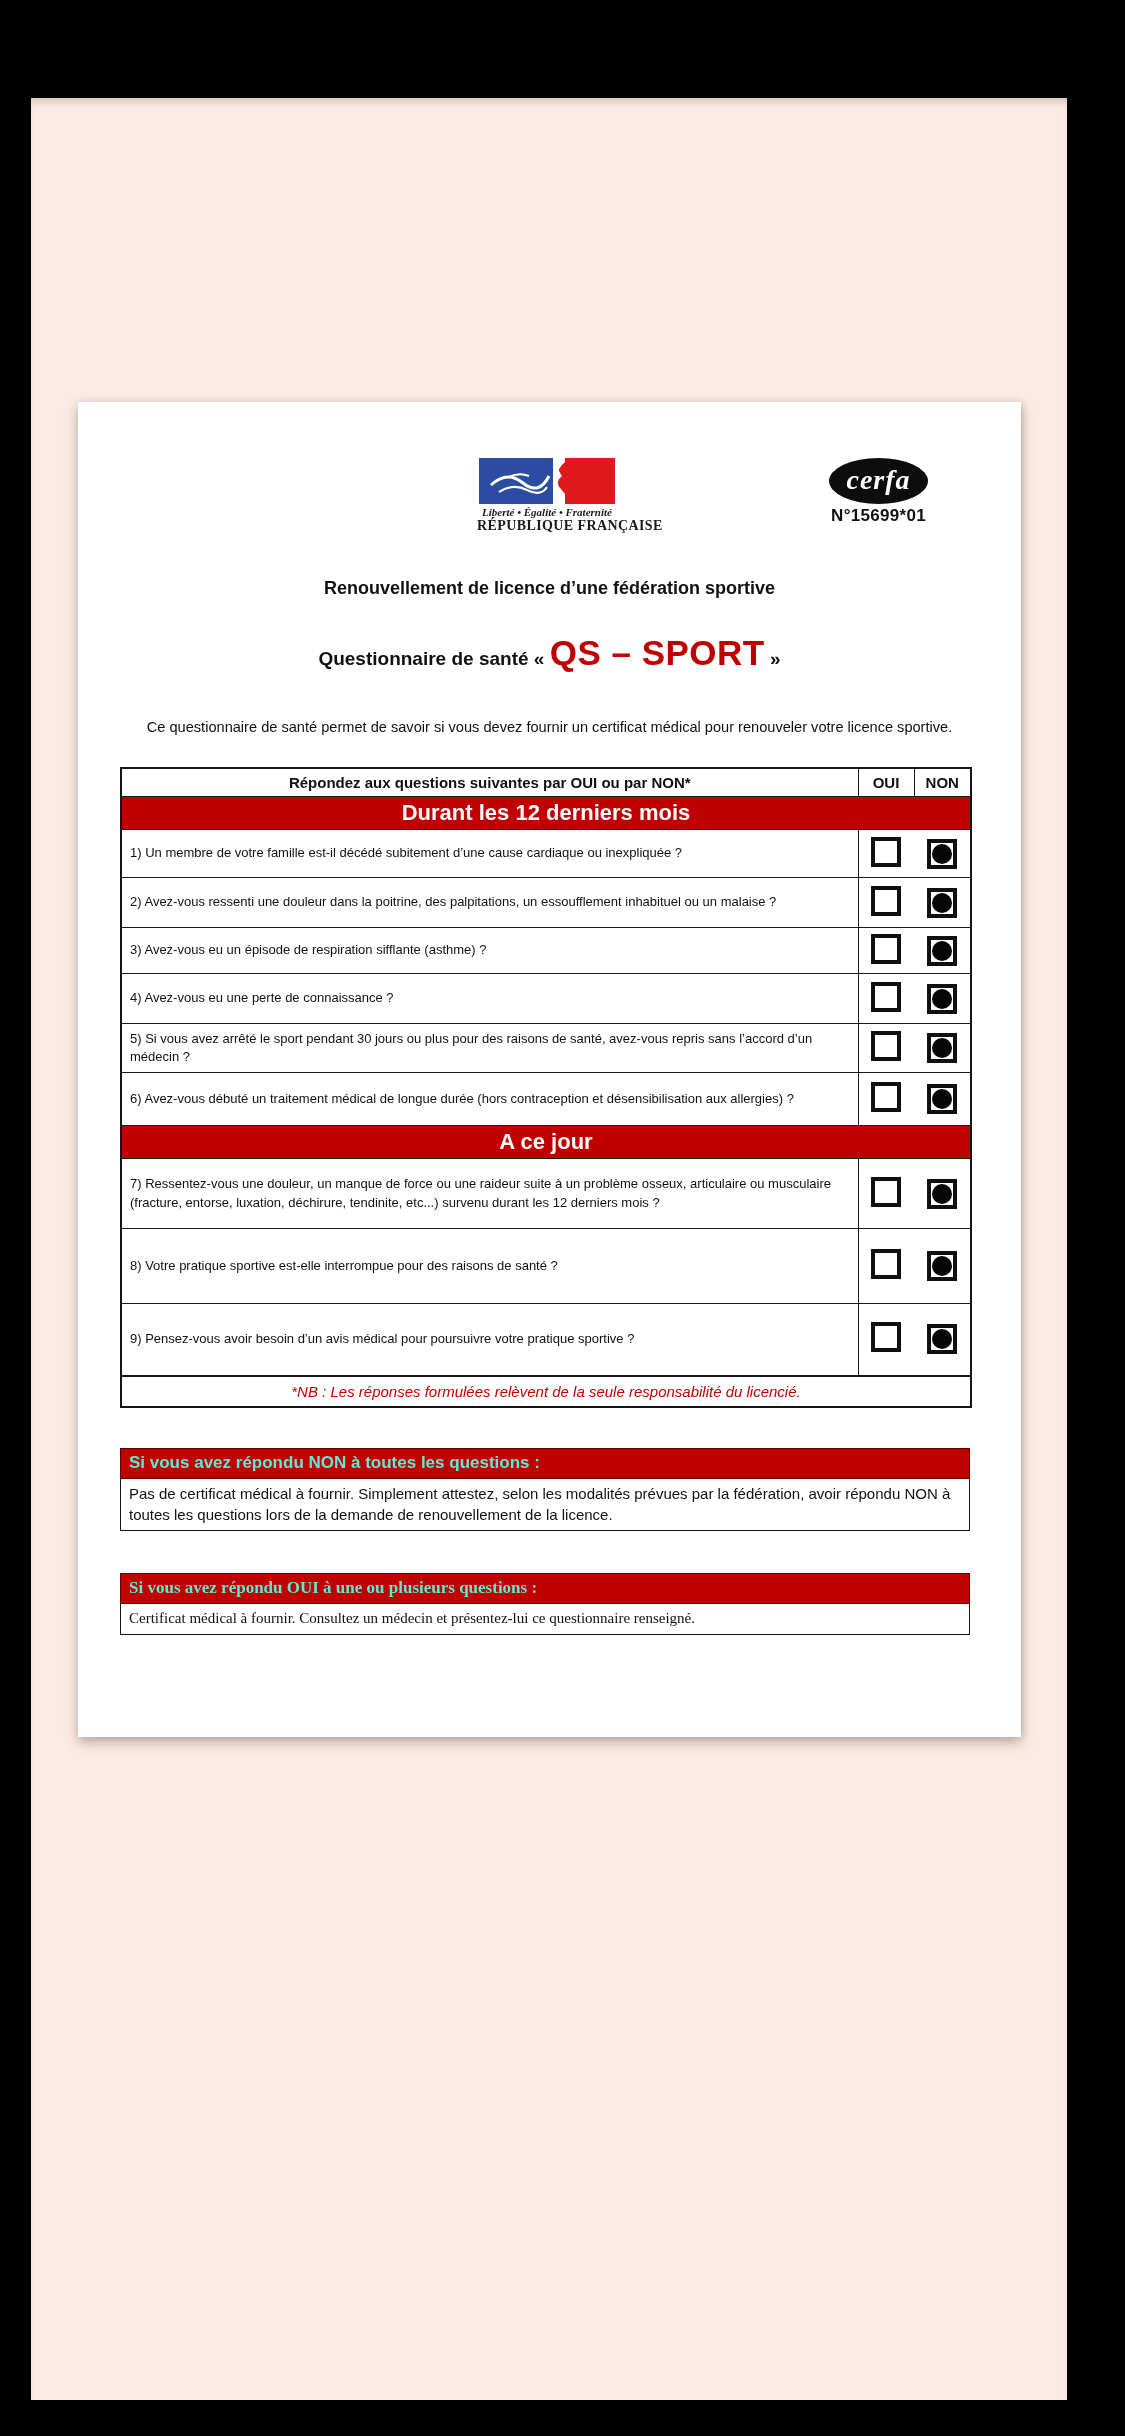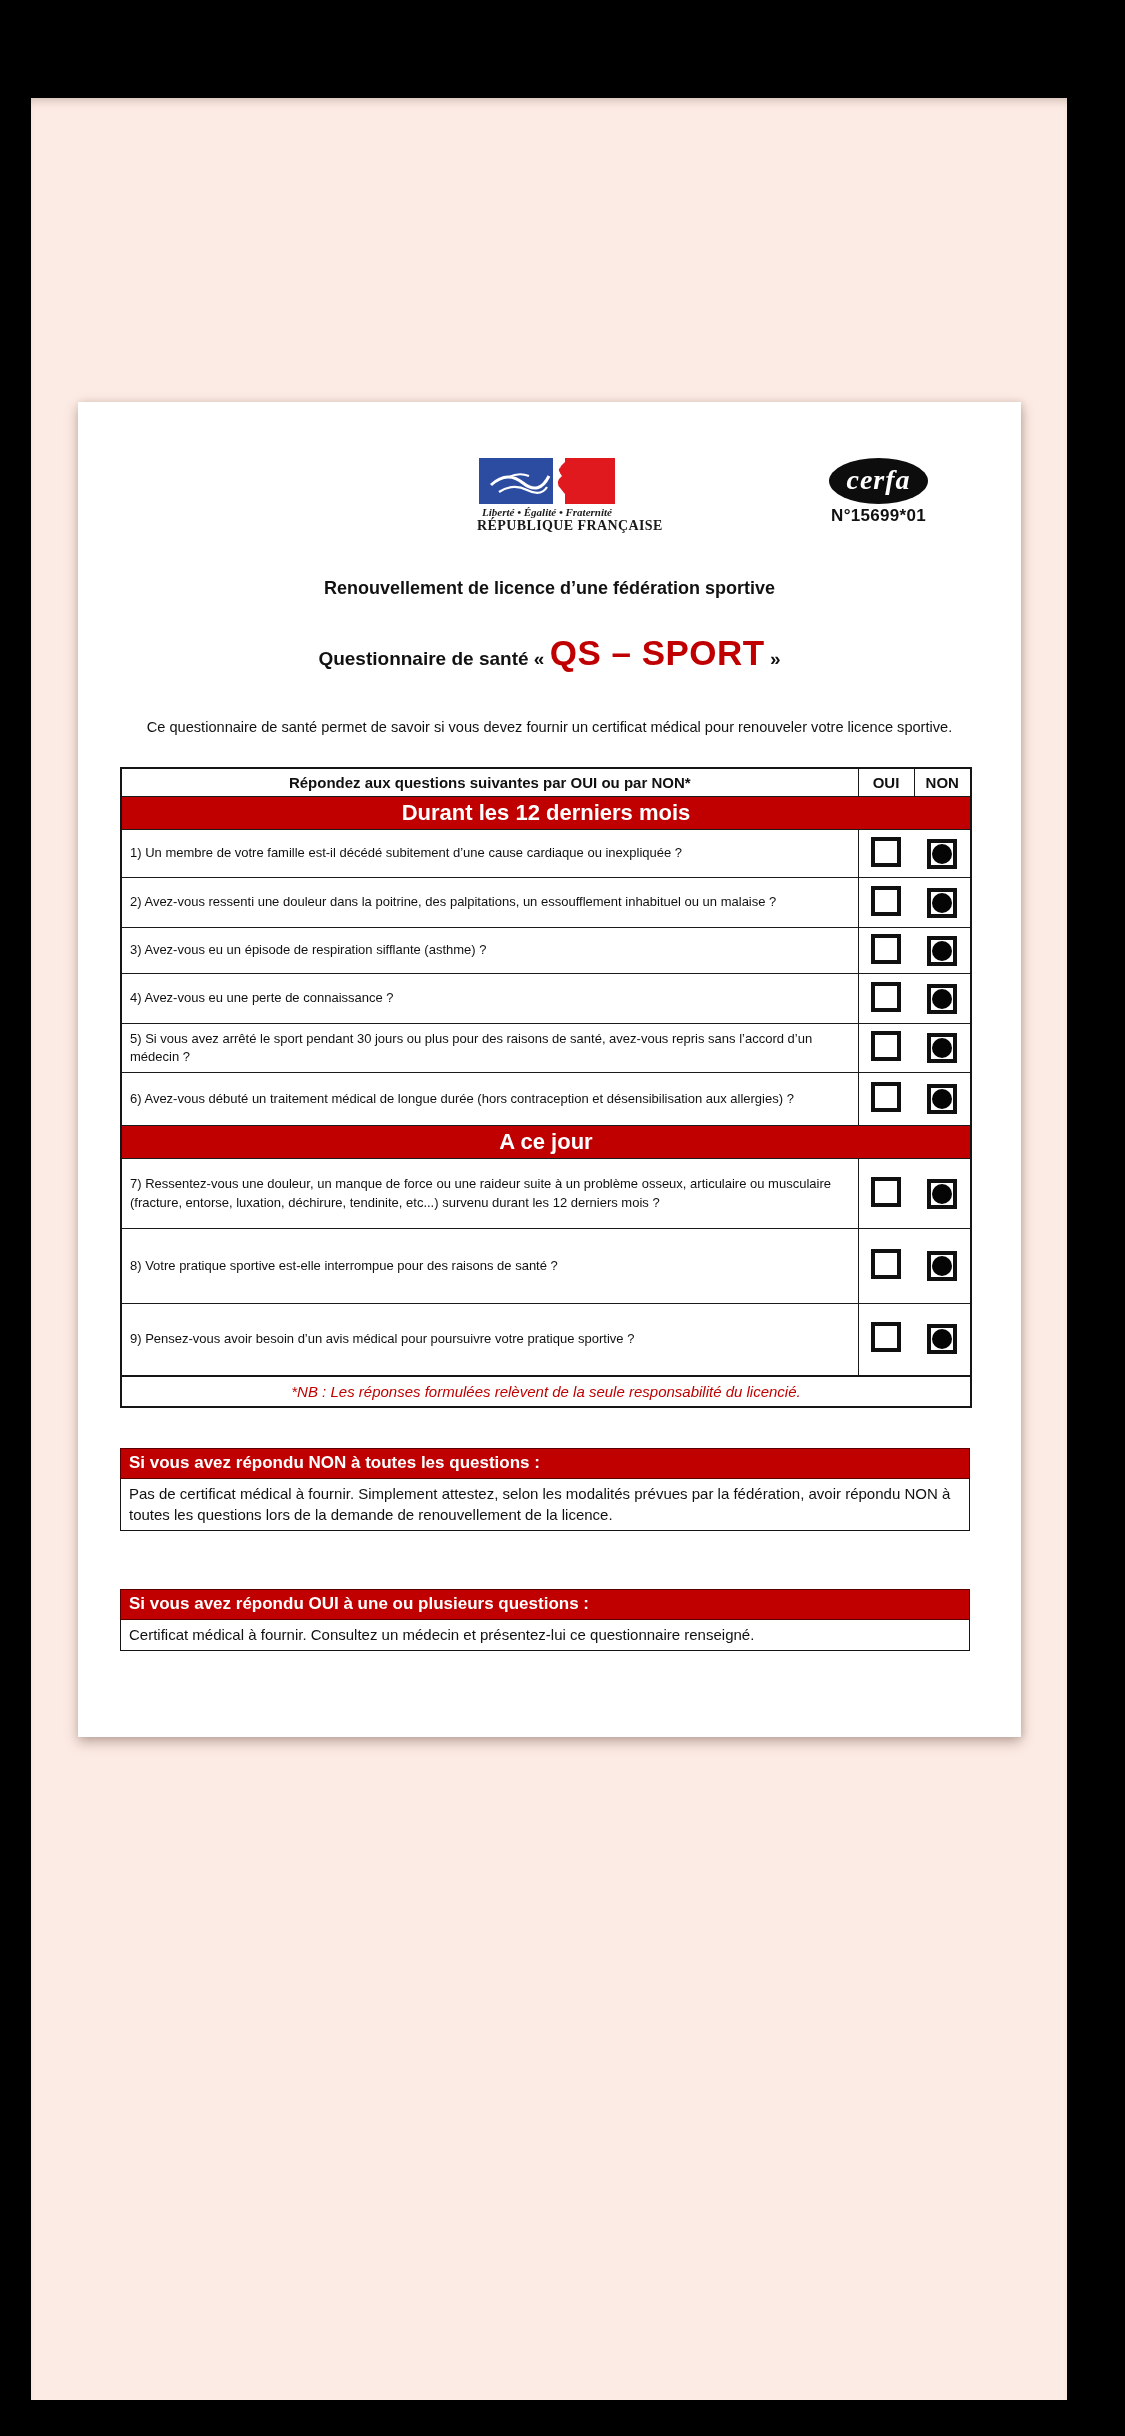--- a/index.html
+++ b/index.html
@@ -72,23 +72,23 @@
   
   .cb {
     display:inline-flex; align-items:center; justify-content:center;
     width:30px; height:30px; box-sizing:border-box;
     border:4px solid #101010; background:#fff; cursor:pointer;
   }
   .cb .dot { width:20px; height:20px; border-radius:50%; background:#050505; }
   
   .outcome { width:850px; margin-left:42px; }
   .outcome.first  { margin-top:40px; }
-  .outcome.second { margin-top:58px; }
+  .outcome.second { margin-top:42px;font-family:Liberation Serif, serif; }
   .ohead {
-    background:#C00000; color:#ffffff; font-weight:bold; font-size:17px;
+    background:#C00000; color:#5eead4; font-weight:bold; font-size:17px;
     padding:4px 8px 5px 8px; border:1.5px solid #5a0000;
   }
   .obody {
     background:#fff; border:1.5px solid #151515; border-top:none;
     font-size:15px; line-height:1.42; padding:4px 8px 5px 8px; color:#111;
   }
 </style>
 </head>
 <body>
 

